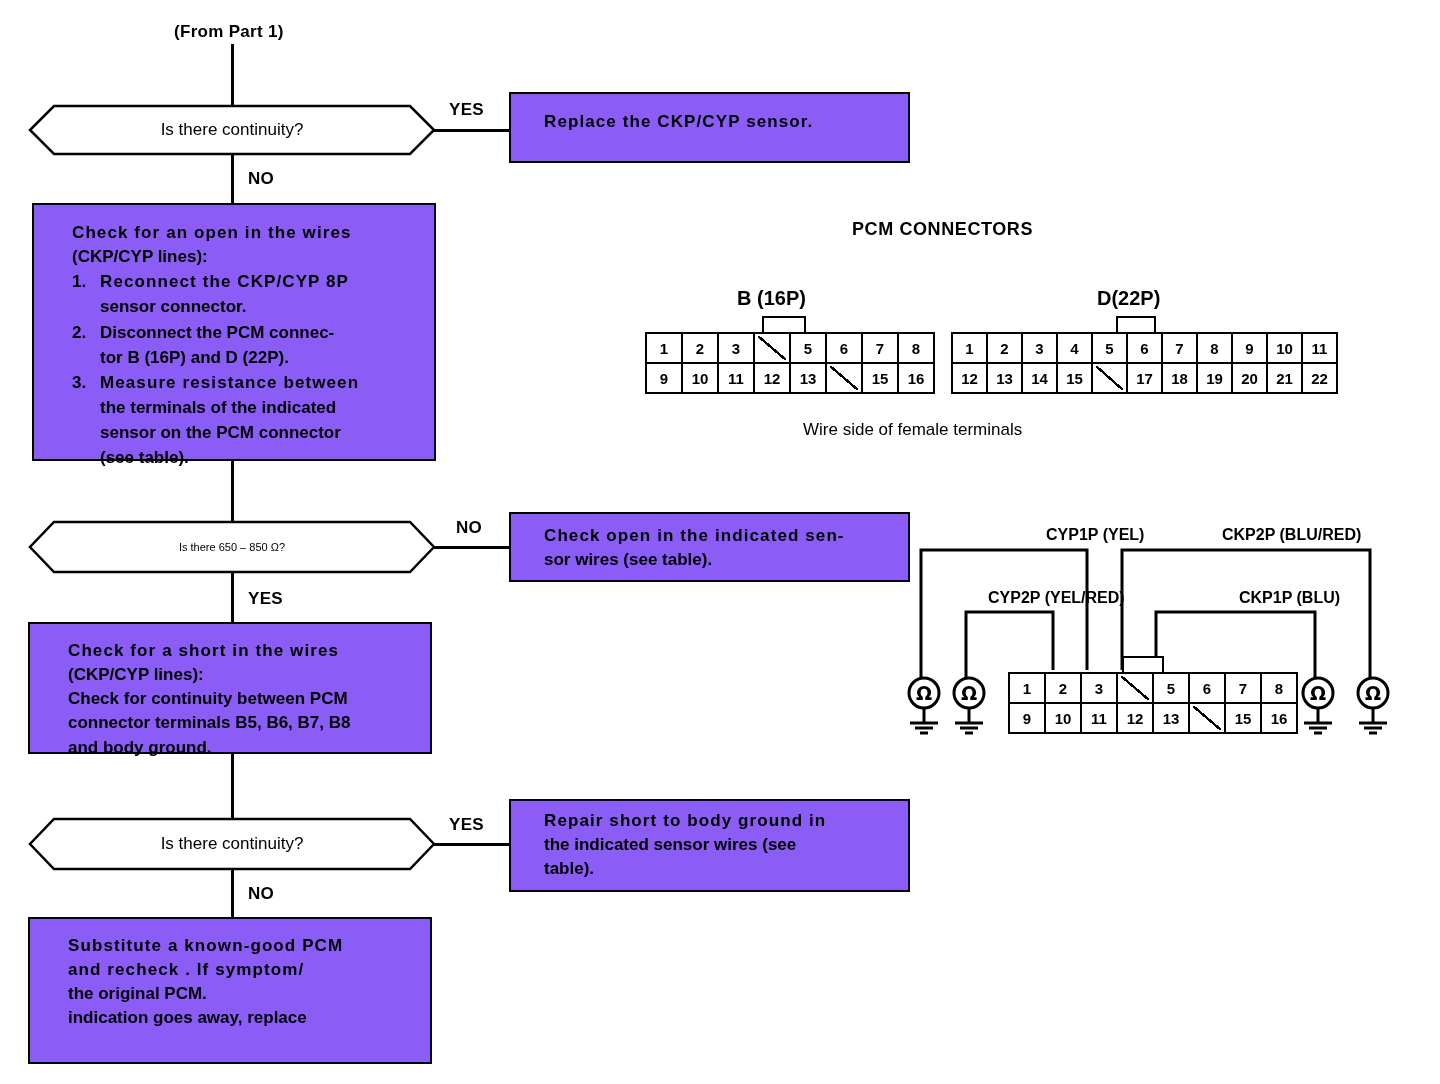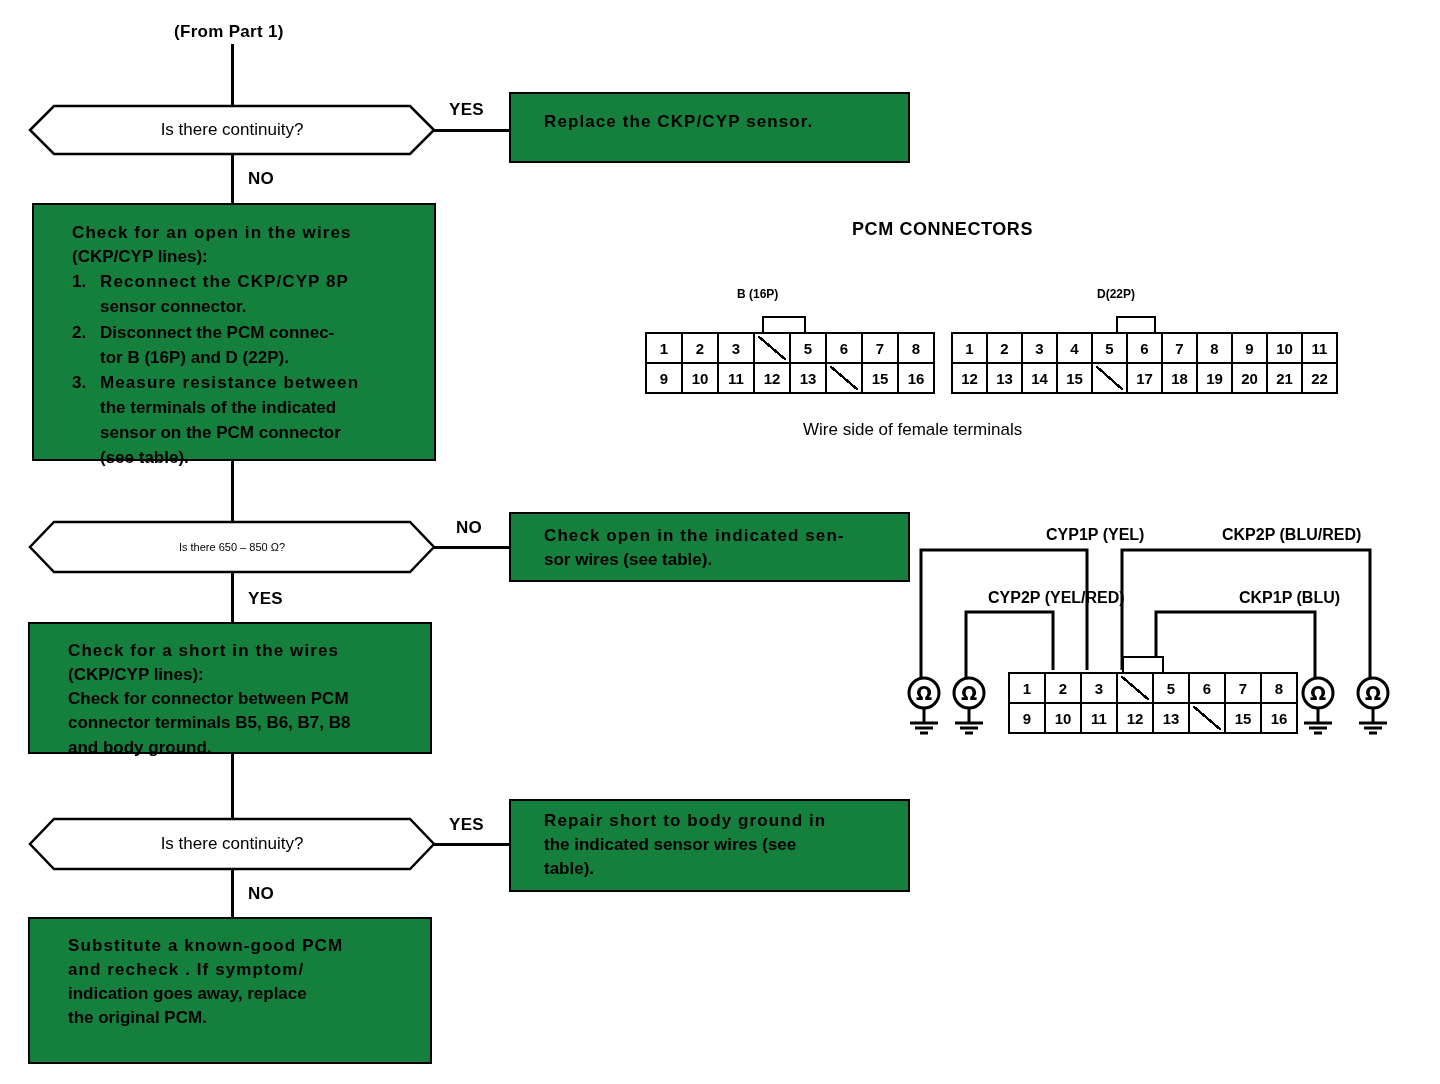--- a/index.html
+++ b/index.html
@@ -13,21 +13,21 @@
   
   .flowlabel{
     font-size:17px;font-weight:bold;letter-spacing:.3px;white-space:nowrap;
   }
   .decision-wrap{position:absolute;}
   .decision-wrap svg{position:absolute;left:0;top:0;}
 
   
   .pbox{
     box-sizing:border-box;
-    border:2.5px solid #000;background:#15803d;
+    border:2.5px solid #000;background:#8b5cf6;
     position:absolute;
   }
   .pbox .inner{padding:13px 16px 10px 28px;}
   .pbox p{margin:0;font-size:17px;font-weight:bold;line-height:1.42;}
   ol.steps{margin:0;padding:0;list-style:none;}
   ol.steps li{
     font-size:17px;font-weight:bold;line-height:1.42;
     position:relative;padding-left:28px;margin-top:1px;
   }
   ol.steps li .num{position:absolute;left:0;top:0;}
@@ -51,21 +51,21 @@
     text-align:center;vertical-align:middle;
     font-size:15px;font-weight:bold;
     padding:0;
   }
   .conn td.blank{position:relative;}
   .conn td.blank::after{
     content:"";position:absolute;left:8%;top:8%;width:84%;height:84%;
     background:linear-gradient(to top right,transparent 0,transparent calc(50% - 1.2px),#000 calc(50% - 1.2px),#000 calc(50% + 1.2px),transparent calc(50% + 1.2px),transparent 100%);
   }
   .conn-title{
-    position:absolute;font-size:12px;font-weight:bold;white-space:nowrap;
+    position:absolute;font-size:20px;font-weight:bold;white-space:nowrap;
   }
 
   .section-title{position:absolute;font-size:18px;font-weight:bold;letter-spacing:.6px;}
   .caption{position:absolute;font-size:17px;white-space:nowrap;}
 
   
   .ohm{position:absolute;}
   .wire-label{position:absolute;font-size:16px;font-weight:bold;white-space:nowrap;}
 </style>
 </head>
@@ -149,21 +149,21 @@
   </div>
 </div>
 
 <div class="vline" style="left:231px;top:572px;height:52px;"></div>
 <div class="abs flowlabel" style="left:248px;top:589px;">YES</div>
 
 <div class="pbox" style="left:28px;top:622px;width:404px;height:132px;">
   <div class="inner" style="padding:15px 12px 10px 38px;">
     <p class="spaced">Check for a short in the wires</p>
     <p>(CKP/CYP lines):</p>
-    <p>Check for connector between PCM</p>
+    <p>Check for continuity between PCM</p>
     <p>connector terminals B5, B6, B7, B8</p>
     <p>and body ground.</p>
   </div>
 </div>
 
 <div class="vline" style="left:231px;top:752px;height:66px;"></div>
 
 <div class="decision-wrap" style="left:28px;top:817px;width:408px;height:54px;">
   <svg width="408" height="54" viewBox="0 0 408 54">
     <polygon points="26,2 382,2 406,27 382,52 26,52 2,27" fill="#fff" stroke="#000" stroke-width="2.5"></polygon>
@@ -182,22 +182,22 @@
   </div>
 </div>
 
 <div class="vline" style="left:231px;top:869px;height:50px;"></div>
 <div class="abs flowlabel" style="left:248px;top:884px;">NO</div>
 
 <div class="pbox" style="left:28px;top:917px;width:404px;height:147px;">
   <div class="inner" style="padding:15px 12px 10px 38px;">
     <p class="spaced">Substitute a known-good PCM</p>
     <p class="spaced">and recheck . If symptom/</p>
+    <p>the original PCM.</p>
     <p>indication goes away, replace</p>
-    <p>the original PCM.</p>
   </div>
 </div>
 
 <div class="section-title" style="left:852px;top:219px;">PCM CONNECTORS</div>
 
 <div class="conn-title" style="left:737px;top:287px;">B (16P)</div>
 <div class="conn" style="left:645px;top:332px;">
   <div class="tab" style="left:117px;top:-16px;width:44px;height:18px;"></div>
   <table>
     <tbody>

